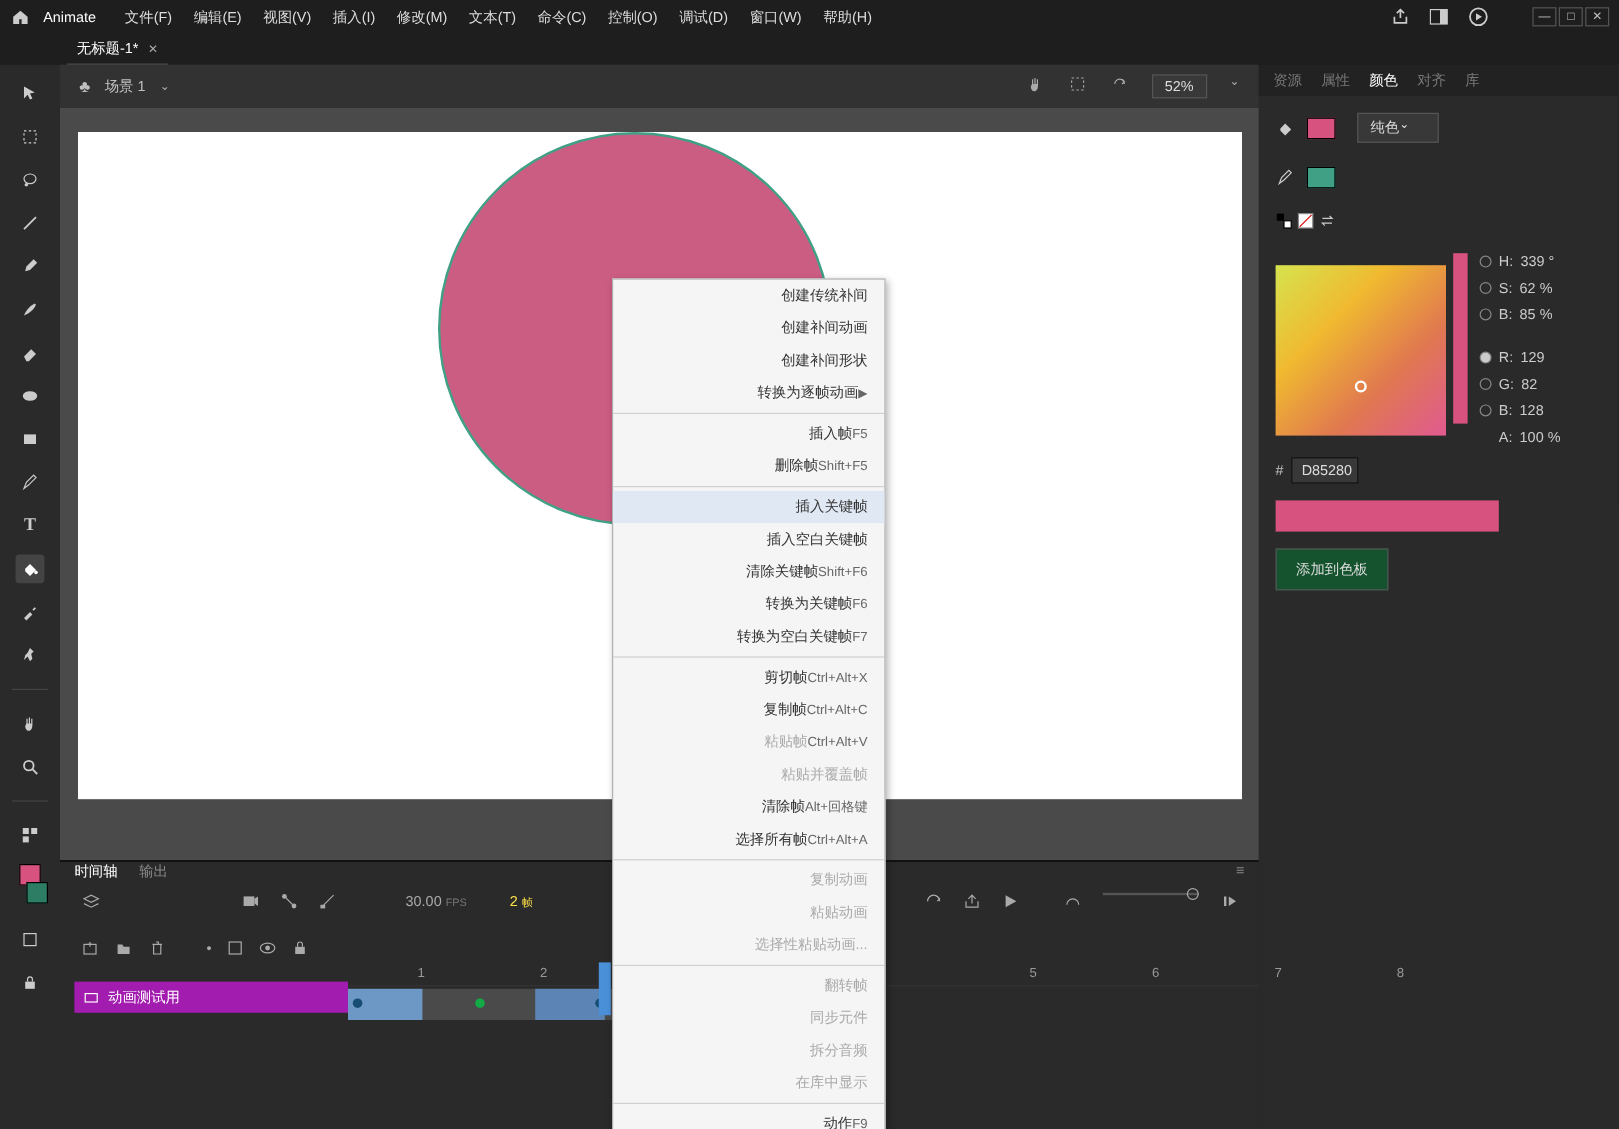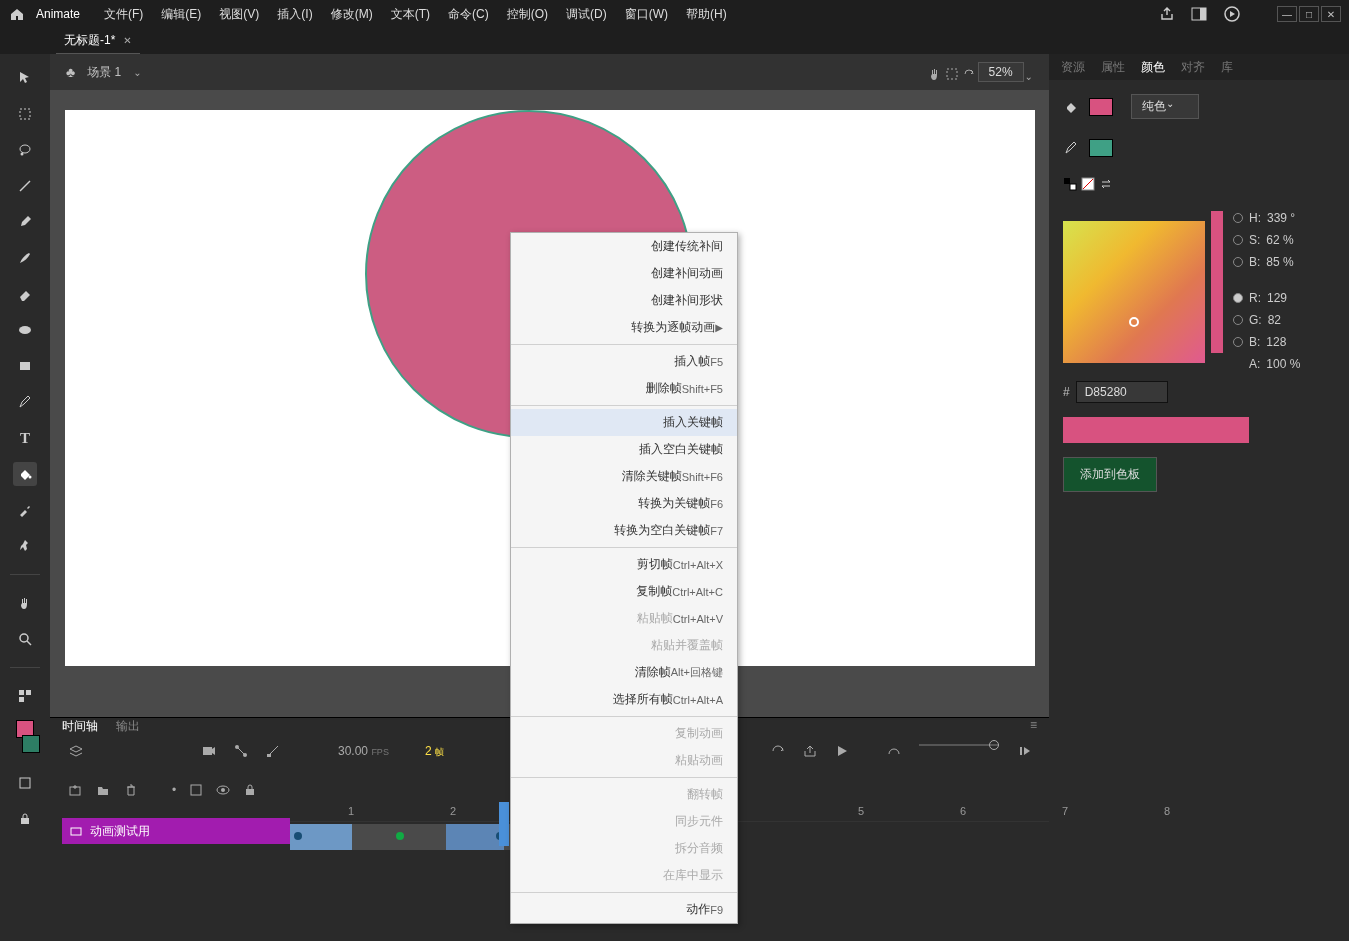--- a/index.html
+++ b/index.html
@@ -20,21 +20,21 @@
 .tool{width:24px;height:24px;display:flex;align-items:center;justify-content:center;color:#ccc;cursor:pointer}
 .tool.active{background:#444;border-radius:3px}
 .tool-sep{width:30px;height:1px;background:#444;margin:4px 0}
 .color-swatches{display:flex;flex-direction:column;gap:3px;position:relative}
 .swatch{width:18px;height:18px;border:1px solid #000}
 .swatch.fill{background:#d85280}
 .swatch.stroke{background:#2d7d64;position:relative;top:-6px;left:6px}
 .center{flex:1;display:flex;flex-direction:column;background:#323232}
 .scene-bar{height:36px;display:flex;align-items:center;padding:0 16px;gap:12px;background:#323232}
 .scene-bar .scene-icon{font-size:14px}
-.scene-bar .right{margin-left:auto;display:flex;align-items:flex-end;gap:1px}
+.scene-bar .right{margin-left:auto;display:flex;align-items:flex-start;gap:19px}
 .zoom{background:#383838;border:1px solid #555;padding:2px 10px;color:#ddd}
 .canvas-wrap{flex:1;background:#4a4a4a;display:flex;justify-content:center;padding:20px 0;overflow:hidden}
 .canvas{width:970px;height:556px;background:#fff;position:relative}
 .circle{position:absolute;left:300px;top:0;width:328px;height:328px;border-radius:50%;background:#cc5d82;border:2px solid #3fa085}
 .timeline-panel{height:224px;background:#2a2a2a;border-top:1px solid #000}
 .tl-tabs{height:26px;display:flex;align-items:flex-start;padding:0 12px;gap:18px}
 .tl-tabs span{color:#888}
 .tl-tabs span.active{color:#fff}
 .tl-toolbar{height:34px;display:flex;align-items:flex-start;padding:0 18px;gap:18px;color:#aaa}
 .tl-toolbar .fps{margin-left:40px}
@@ -61,21 +61,21 @@
 .mini-swatch{width:24px;height:18px;border:1px solid #000}
 .fill-type{background:#383838;border:1px solid #555;color:#ddd;padding:3px 24px 3px 10px;margin-left:10px}
 .gradient-box{width:142px;height:142px;background:linear-gradient(135deg,#d6e34e,#f0b930,#e07850,#e05a90);position:relative;margin-top:10px}
 .g-indicator{position:absolute;width:10px;height:10px;border:2px solid #fff;border-radius:50%;left:66px;top:96px}
 .hue-strip{width:12px;height:142px;background:linear-gradient(180deg,#d85280,#d85280);margin-left:6px}
 .color-values{margin-left:10px;display:flex;flex-direction:column;gap:8px}
 .cv-row{display:flex;align-items:center;gap:6px;color:#ccc;font-size:11px}
 .radio{width:10px;height:10px;border:1px solid #888;border-radius:50%}
 .radio.sel{background:#ccc}
 .hex-row{display:flex;align-items:center;gap:6px;margin-top:10px}
-.hex-input{background:#383838;border:1px solid #111;padding:3px 8px;color:#ddd;width:92px}
+.hex-input{background:#383838;border:1px solid #111;padding:3px 8px;color:#ddd;width:56px}
 .preview-bar{width:186px;height:26px;background:#d85280;margin-top:14px}
 .add-swatch-btn{margin-top:14px;padding:8px 16px;background:#14532d;border:1px solid #555;color:#ddd;display:inline-block;cursor:pointer}
 .context-menu{position:absolute;left:510px;top:232px;width:228px;background:#f5f5f5;border:1px solid #b0b0b0;box-shadow:2px 2px 6px rgba(0,0,0,0.3);color:#333;z-index:1000}
 .cm-item{padding:5px 14px;display:flex;justify-content:flex-end;align-items:center;cursor:pointer}
 .cm-item.hovered{background:#e0e8f4}
 .cm-item.disabled{color:#aaa;cursor:default}
 .cm-sep{height:1px;background:#d0d0d0;margin:3px 0}
 .cm-arrow{font-size:10px;color:#666}
 .cm-short{color:#666;font-size:11px}
 svg{display:block}
@@ -571,20 +571,23 @@
       <span>选择所有帧</span>
       <span class="cm-short">Ctrl+Alt+A</span>
     </div>
     <div class="cm-sep"></div>
     <div class="cm-item disabled">
       <span>复制动画</span>
     </div>
     <div class="cm-item disabled">
       <span>粘贴动画</span>
     </div>
+    <div class="cm-item disabled">
+      <span>选择性粘贴动画...</span>
+    </div>
     <div class="cm-sep"></div>
     <div class="cm-item disabled">
       <span>翻转帧</span>
     </div>
     <div class="cm-item disabled">
       <span>同步元件</span>
     </div>
     <div class="cm-item disabled">
       <span>拆分音频</span>
     </div>

